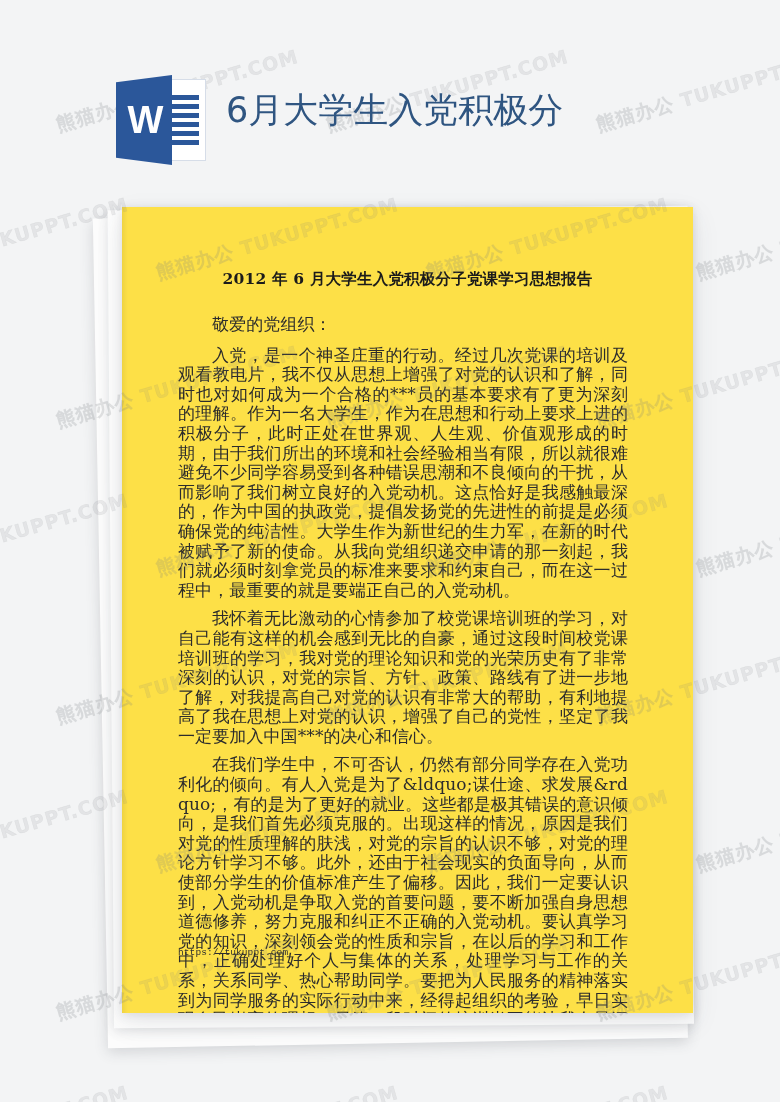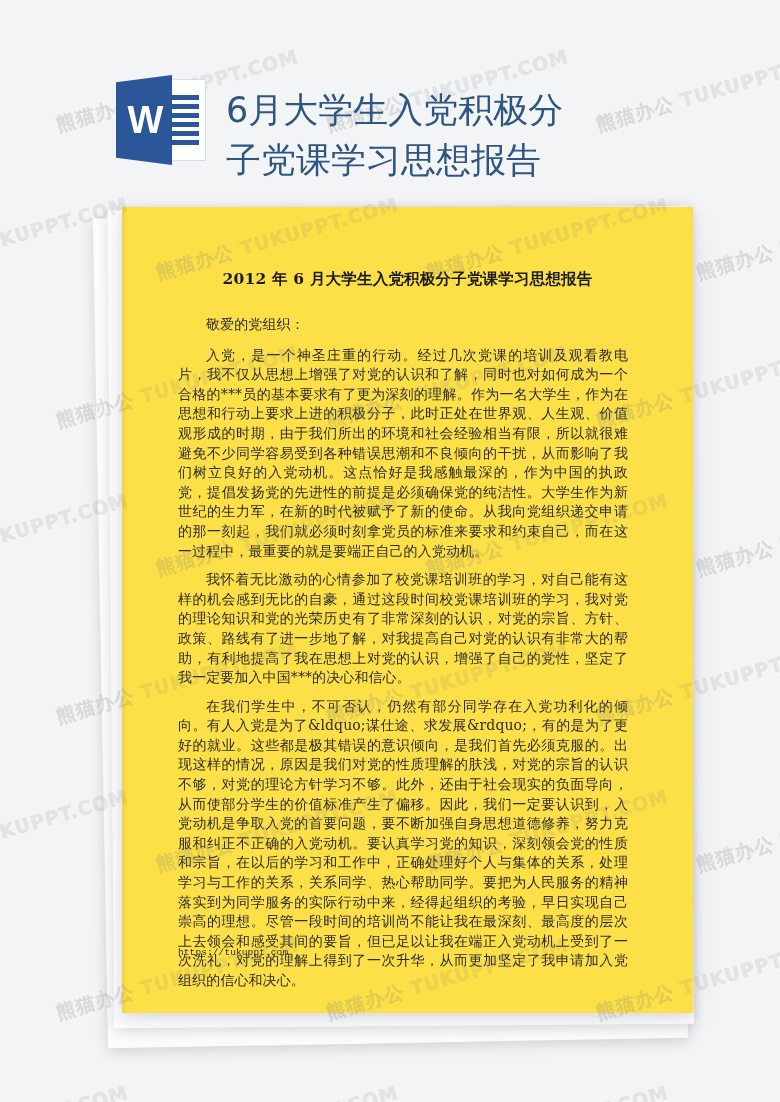--- a/index.html
+++ b/index.html
@@ -163,21 +163,21 @@
 
   .doc-body {
     position: absolute;
     left: 56px;
     top: 108px;
     width: 450px;
   }
   .doc-body p {
     margin: 0 0 9px 0;
     font-family: "DejaVu Serif", "Liberation Serif", serif;
-    font-size: 14px;
+    font-size: 17px;
     line-height: 19.6px;
     color: #2c2c2c;
     text-align: justify;
     text-indent: 2em;
     letter-spacing: 0.1px;
     word-break: break-all;
   }
   .doc-body p.salutation {
     text-indent: 2em;
     margin-bottom: 11px;
@@ -248,21 +248,20 @@
         <div class="wi-line"></div>
         <div class="wi-line"></div>
       </div>
       <div class="wi-panel">
         <span class="wi-w">W</span>
       </div>
     </div>
 
     <div class="header-title">
       <div>6月大学生入党积极分</div>
-      <div>子党课学习思想报告</div>
     </div>
 
   </div>
 
   <div class="paper-back-2"></div>
   <div class="paper-back-1"></div>
 
   <div class="paper">
     <div class="page-edge-left"></div>
 

